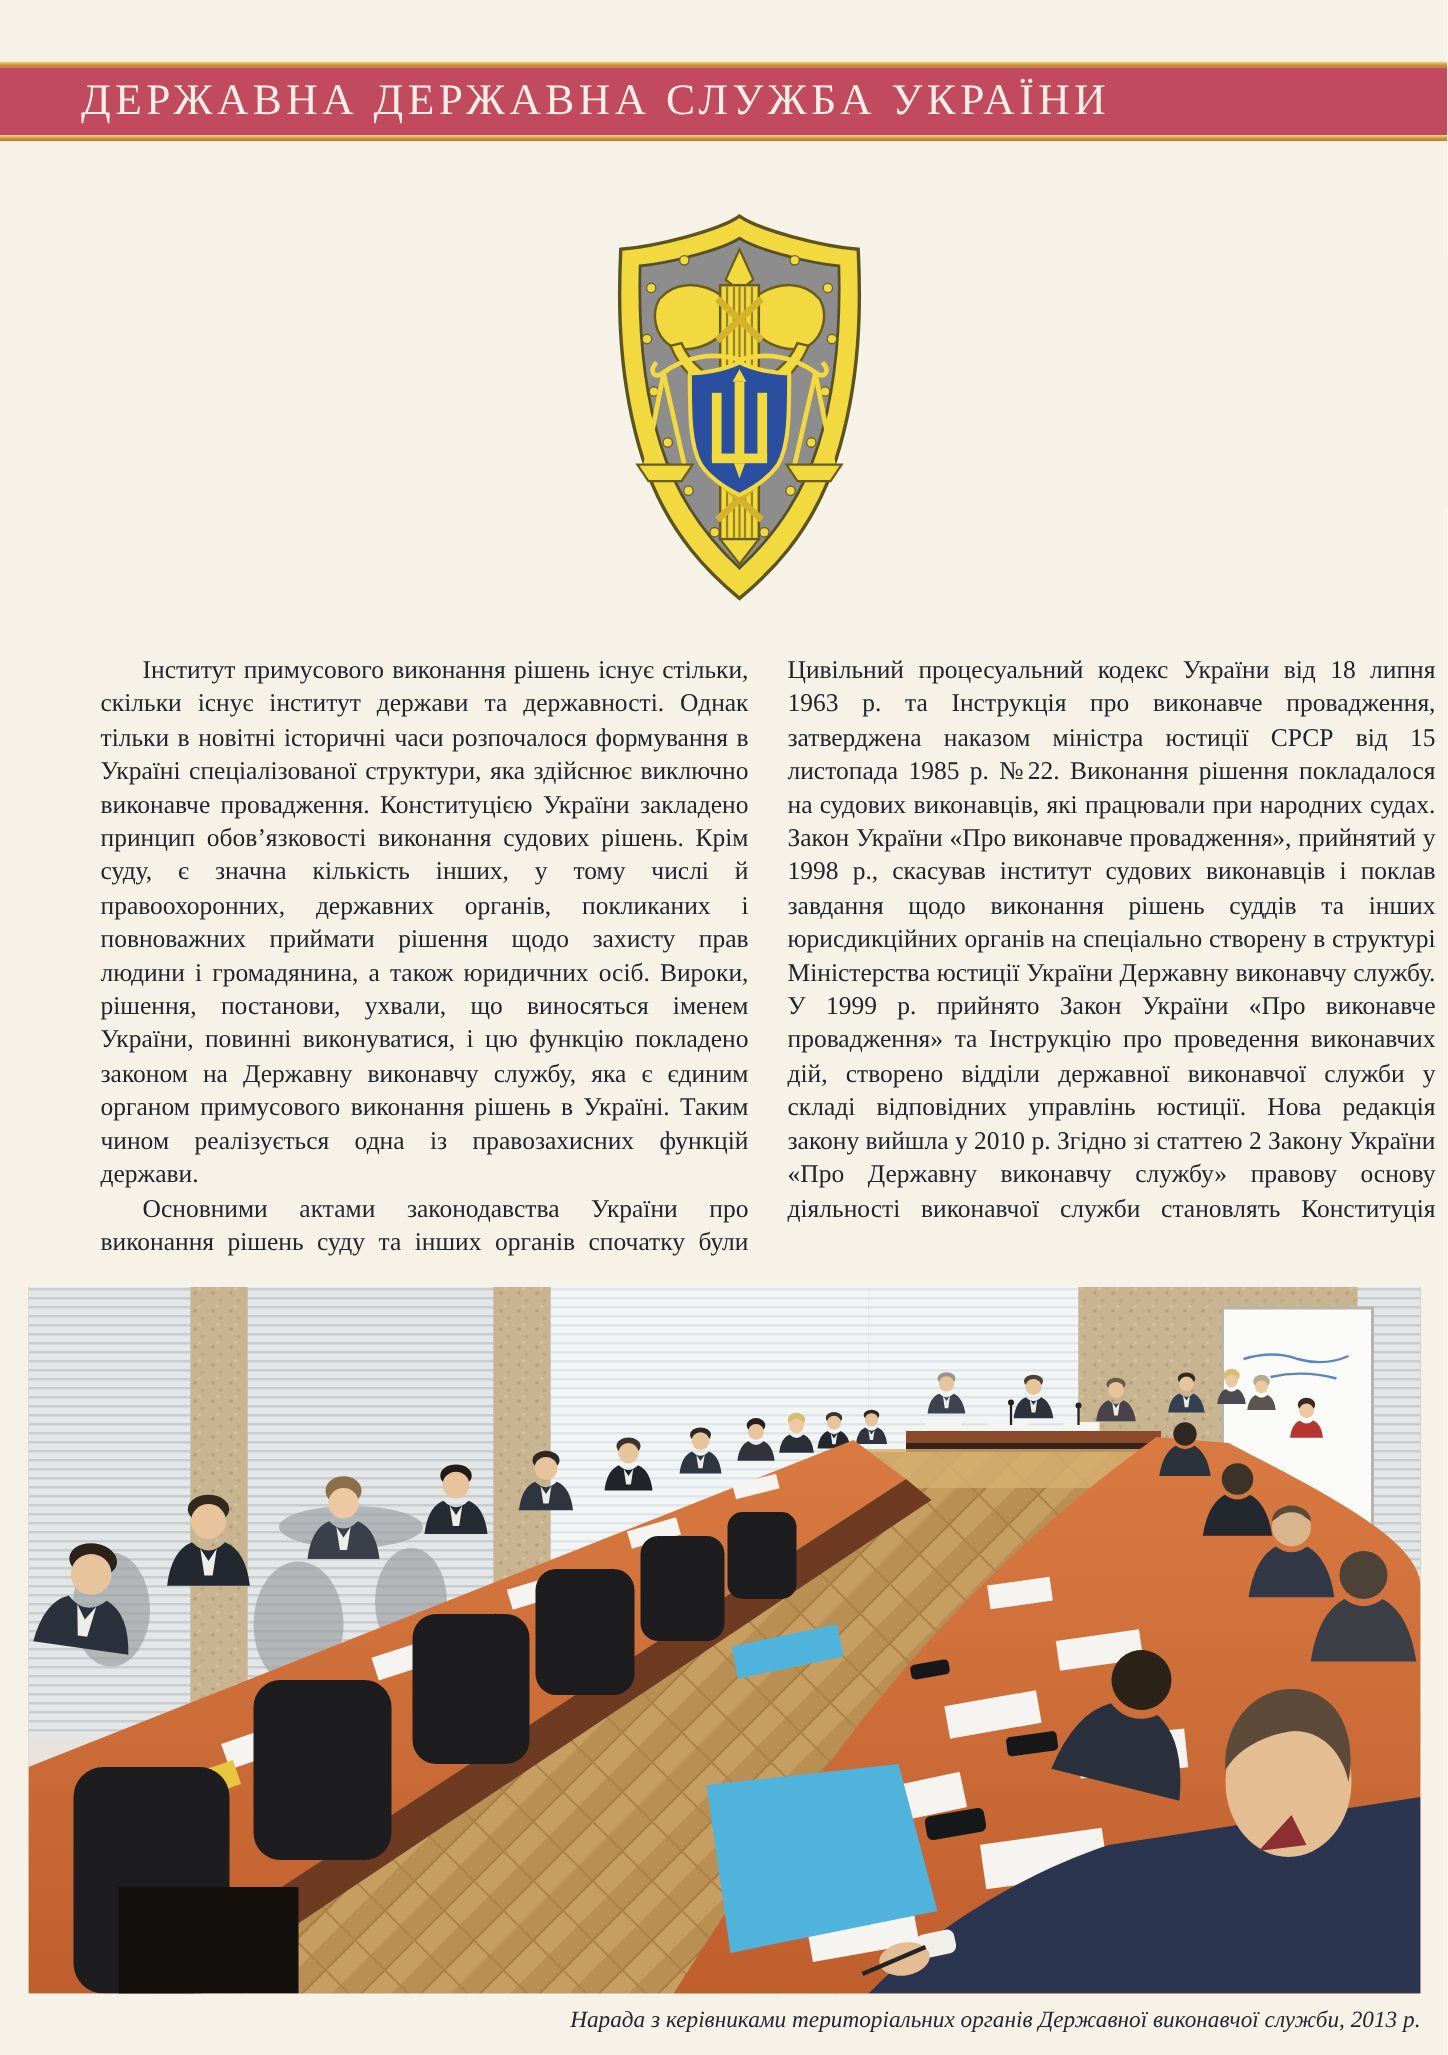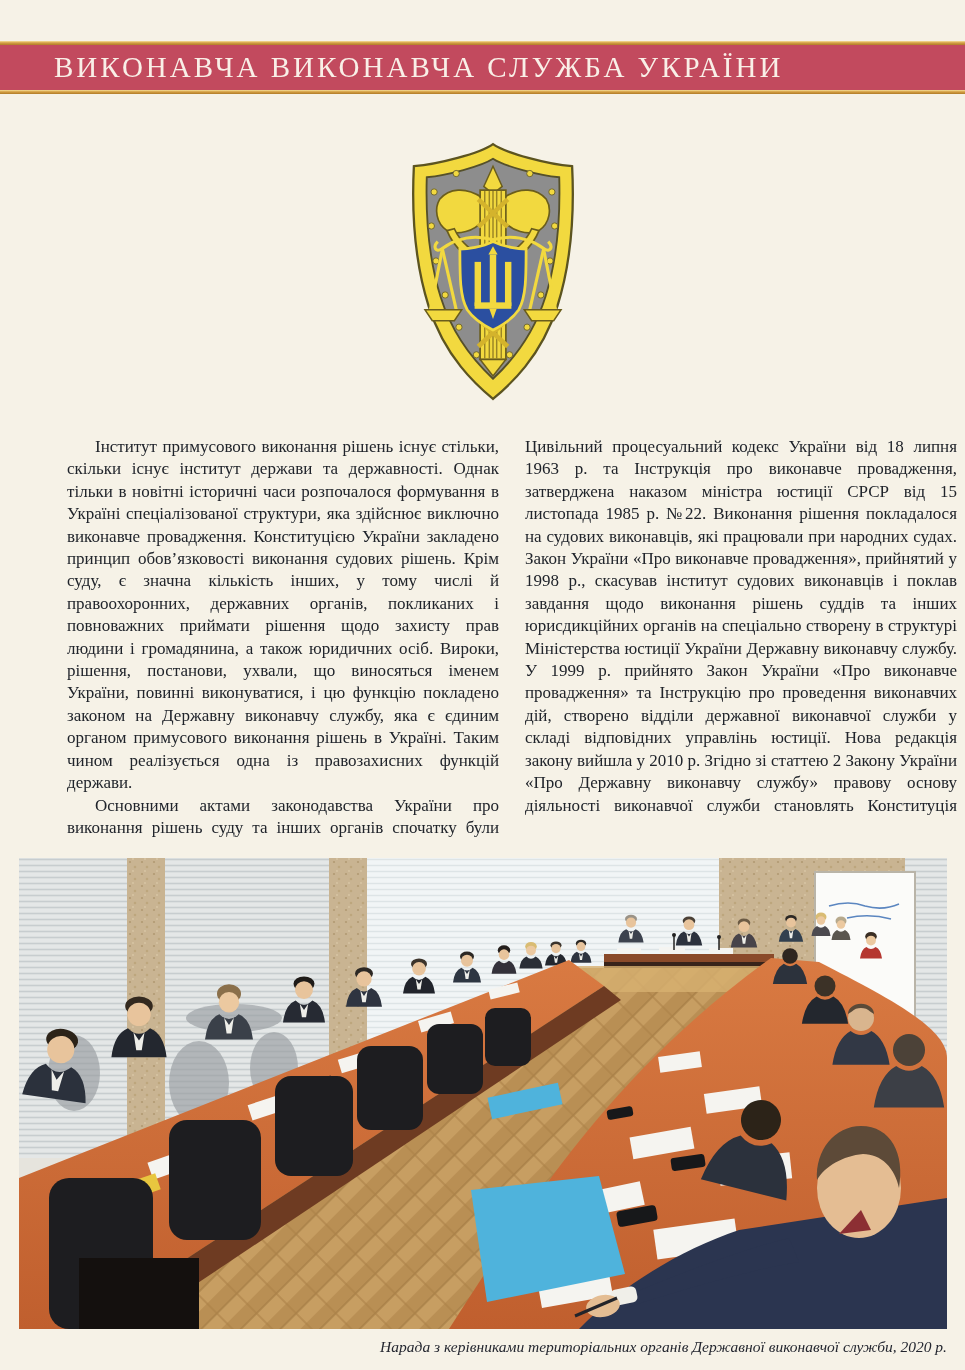--- a/index.html
+++ b/index.html
@@ -26,21 +26,21 @@
            font-style:italic;font-size:15.5px;color:#23262f;}
 </style>
 </head>
 <body>
 
 <div class="page">
 
   <div class="banner">
     <div class="gold-line"></div>
     <div class="band">
-      <span class="title">ВИКОНАВЧА ВИКОНАВЧА СЛУЖБА УКРАЇНИ</span>
+      <span class="title">ДЕРЖАВНА ДЕРЖАВНА СЛУЖБА УКРАЇНИ</span>
     </div>
     <div class="gold-line"></div>
   </div>
 
   <div class="emblem">
     <svg viewBox="0 0 200 290" width="184" height="278">
 
       <path d="M100,6 C86,16 40,28 14,30 C12,70 12,125 30,182 C48,238 82,268 100,283 C118,268 152,238 170,182 C188,125 188,70 186,30 C160,28 114,16 100,6 Z" fill="#f2d93f" stroke="#5c5420" stroke-width="2.5"></path>
 
       <path d="M100,22 C88,30 50,40 28,42 C27,76 28,124 43,172 C58,220 86,248 100,261 C114,248 142,220 157,172 C172,124 173,76 172,42 C150,40 112,30 100,22 Z" fill="#8d8d8d" stroke="#55502a" stroke-width="2"></path>
@@ -395,15 +395,15 @@
         <path d="M798,322 C796,292 816,268 842,268 C872,268 886,296 880,330 C876,310 862,296 844,296 C824,298 806,308 798,322 Z" fill="#5d4a38"></path>
         <path d="M770,380 C720,392 660,416 612,436 L600,452 C650,436 720,414 780,404 Z" fill="#2b3550"></path>
         <rect x="592" y="430" width="26" height="16" rx="5" fill="#f0efe9" transform="rotate(-12 605 438)"></rect>
         <ellipse cx="584" cy="448" rx="17" ry="11" fill="#e4bd93" transform="rotate(-10 584 448)"></ellipse>
         <line x1="556" y1="458" x2="598" y2="440" stroke="#23242a" stroke-width="3"></line>
         <path d="M842,352 L820,376 L852,372 Z" fill="#8c2f33"></path>
       </g>
     </svg>
   </div>
 
-  <div class="caption">Нарада з керівниками територіальних органів Державної виконавчої служби, 2020 р.</div>
+  <div class="caption">Нарада з керівниками територіальних органів Державної виконавчої служби, 2013 р.</div>
 
 </div>
 
 </body></html>

